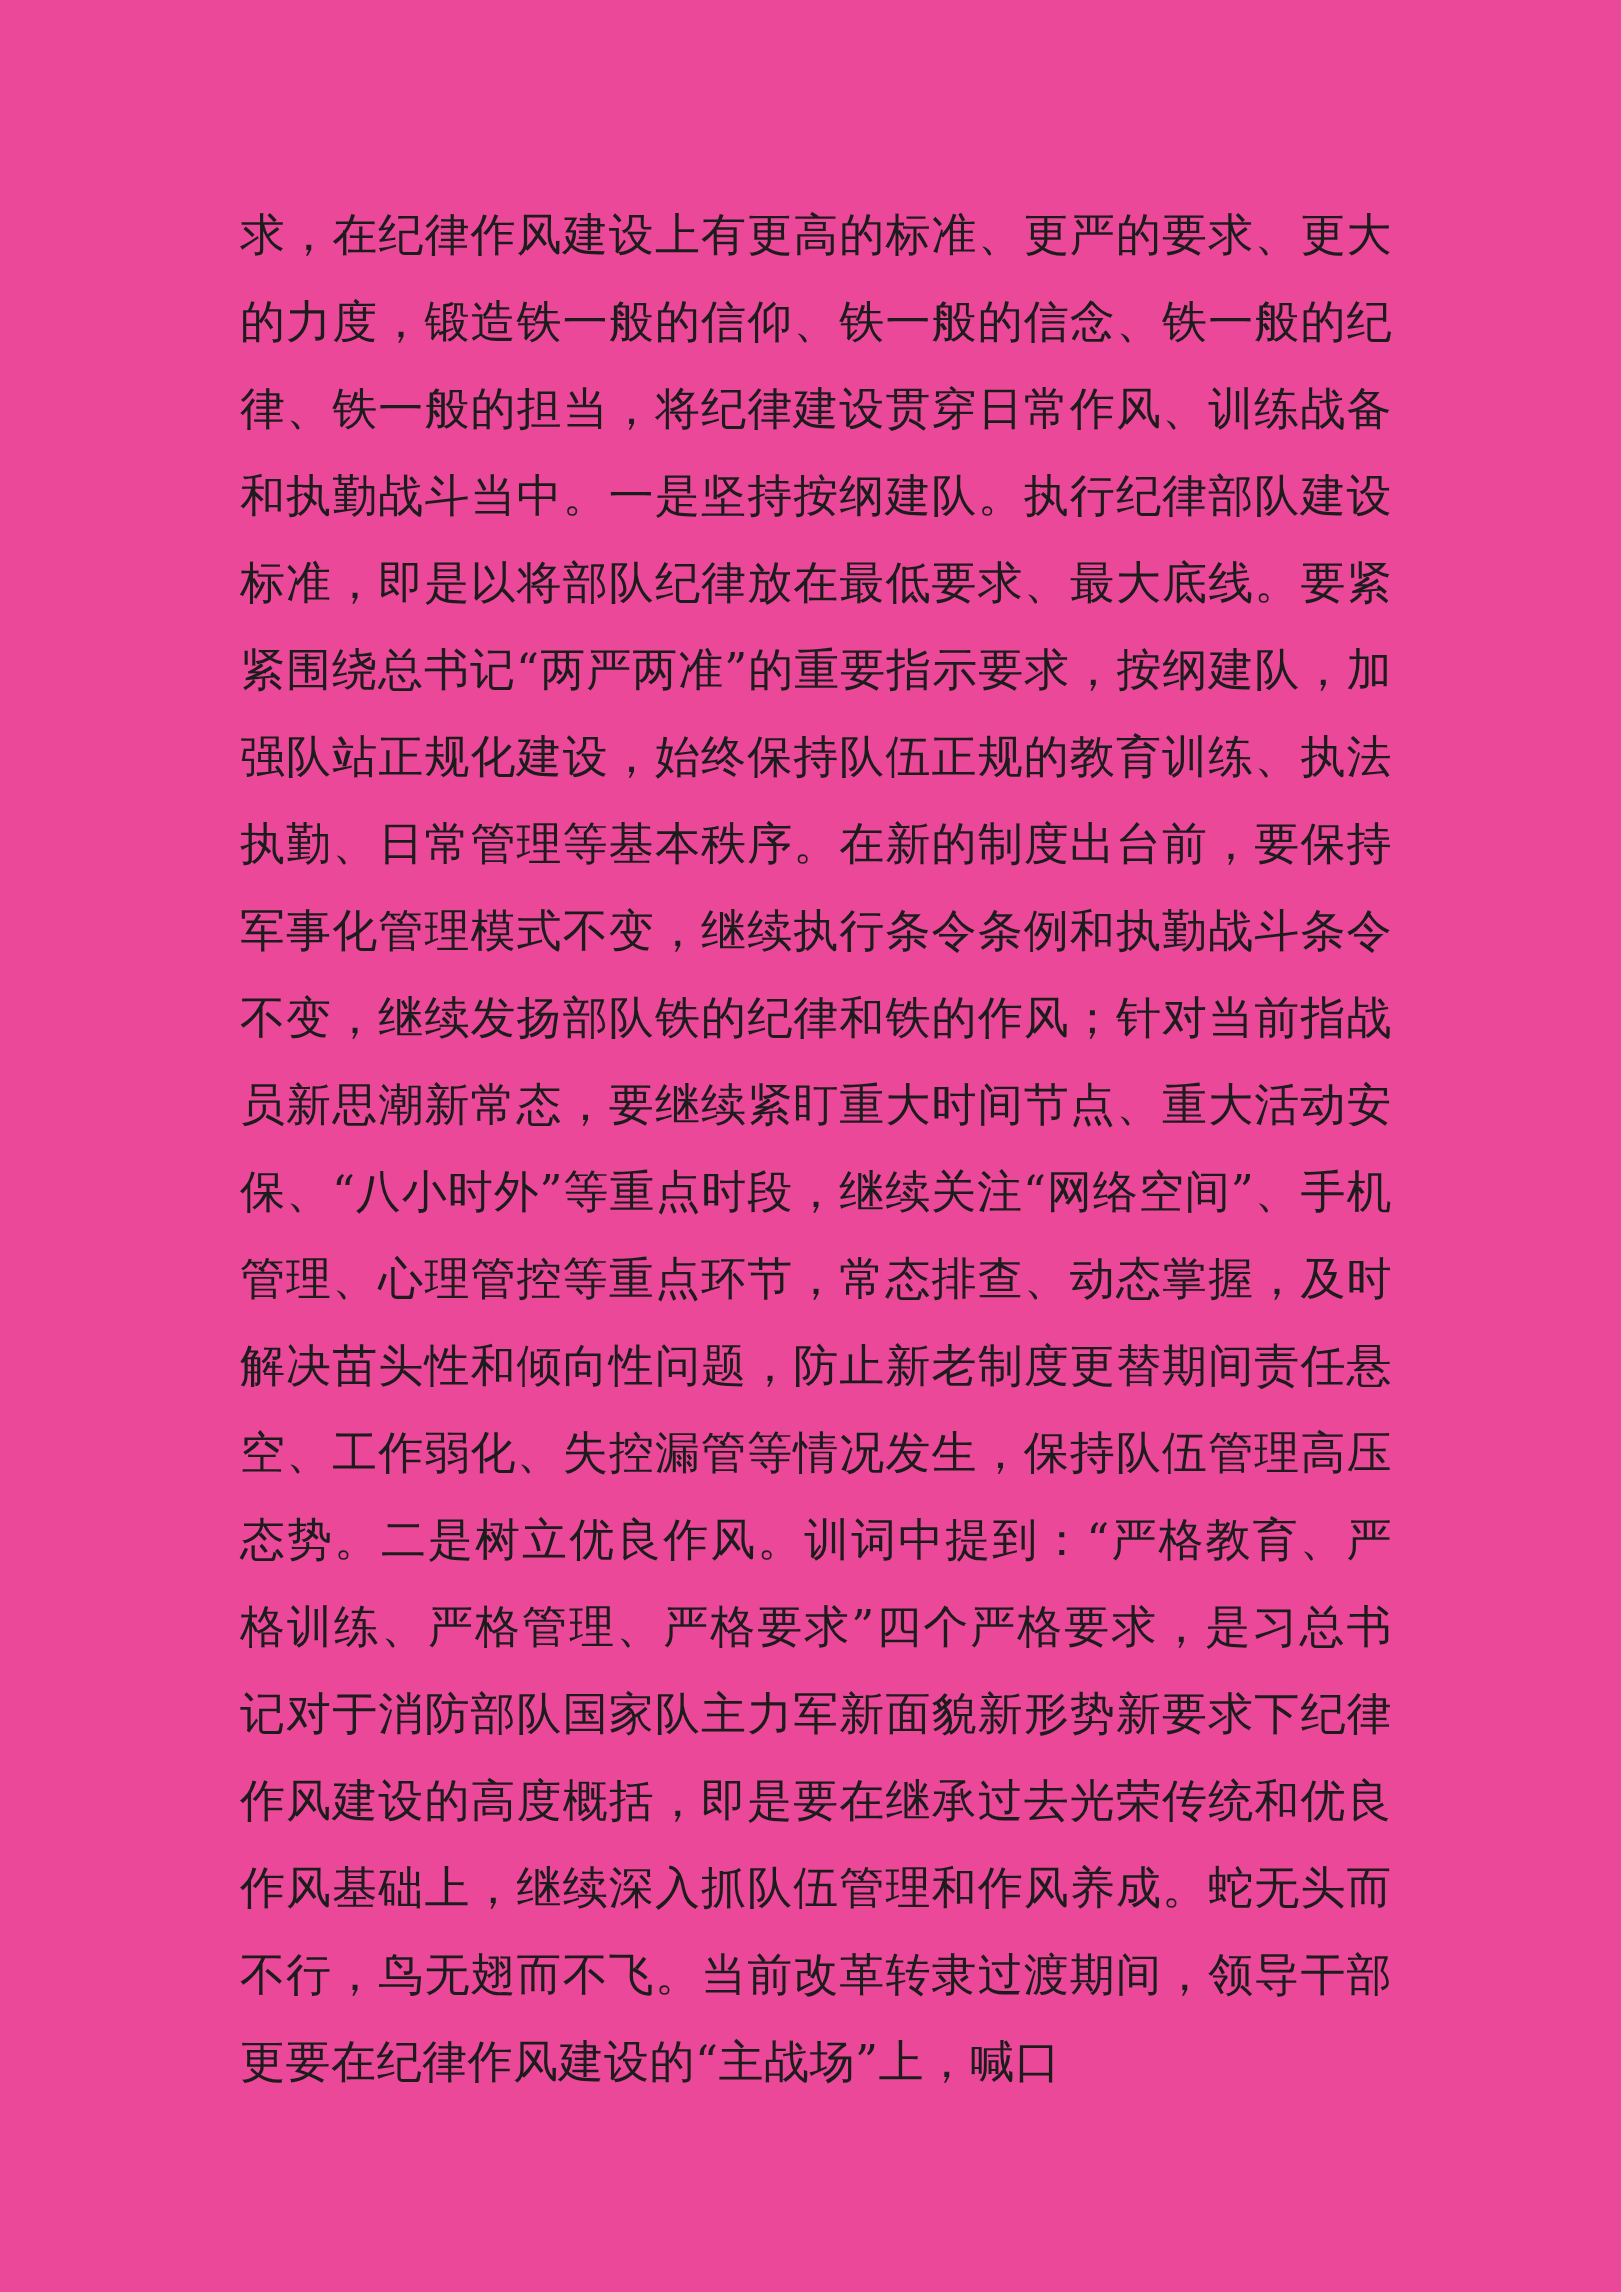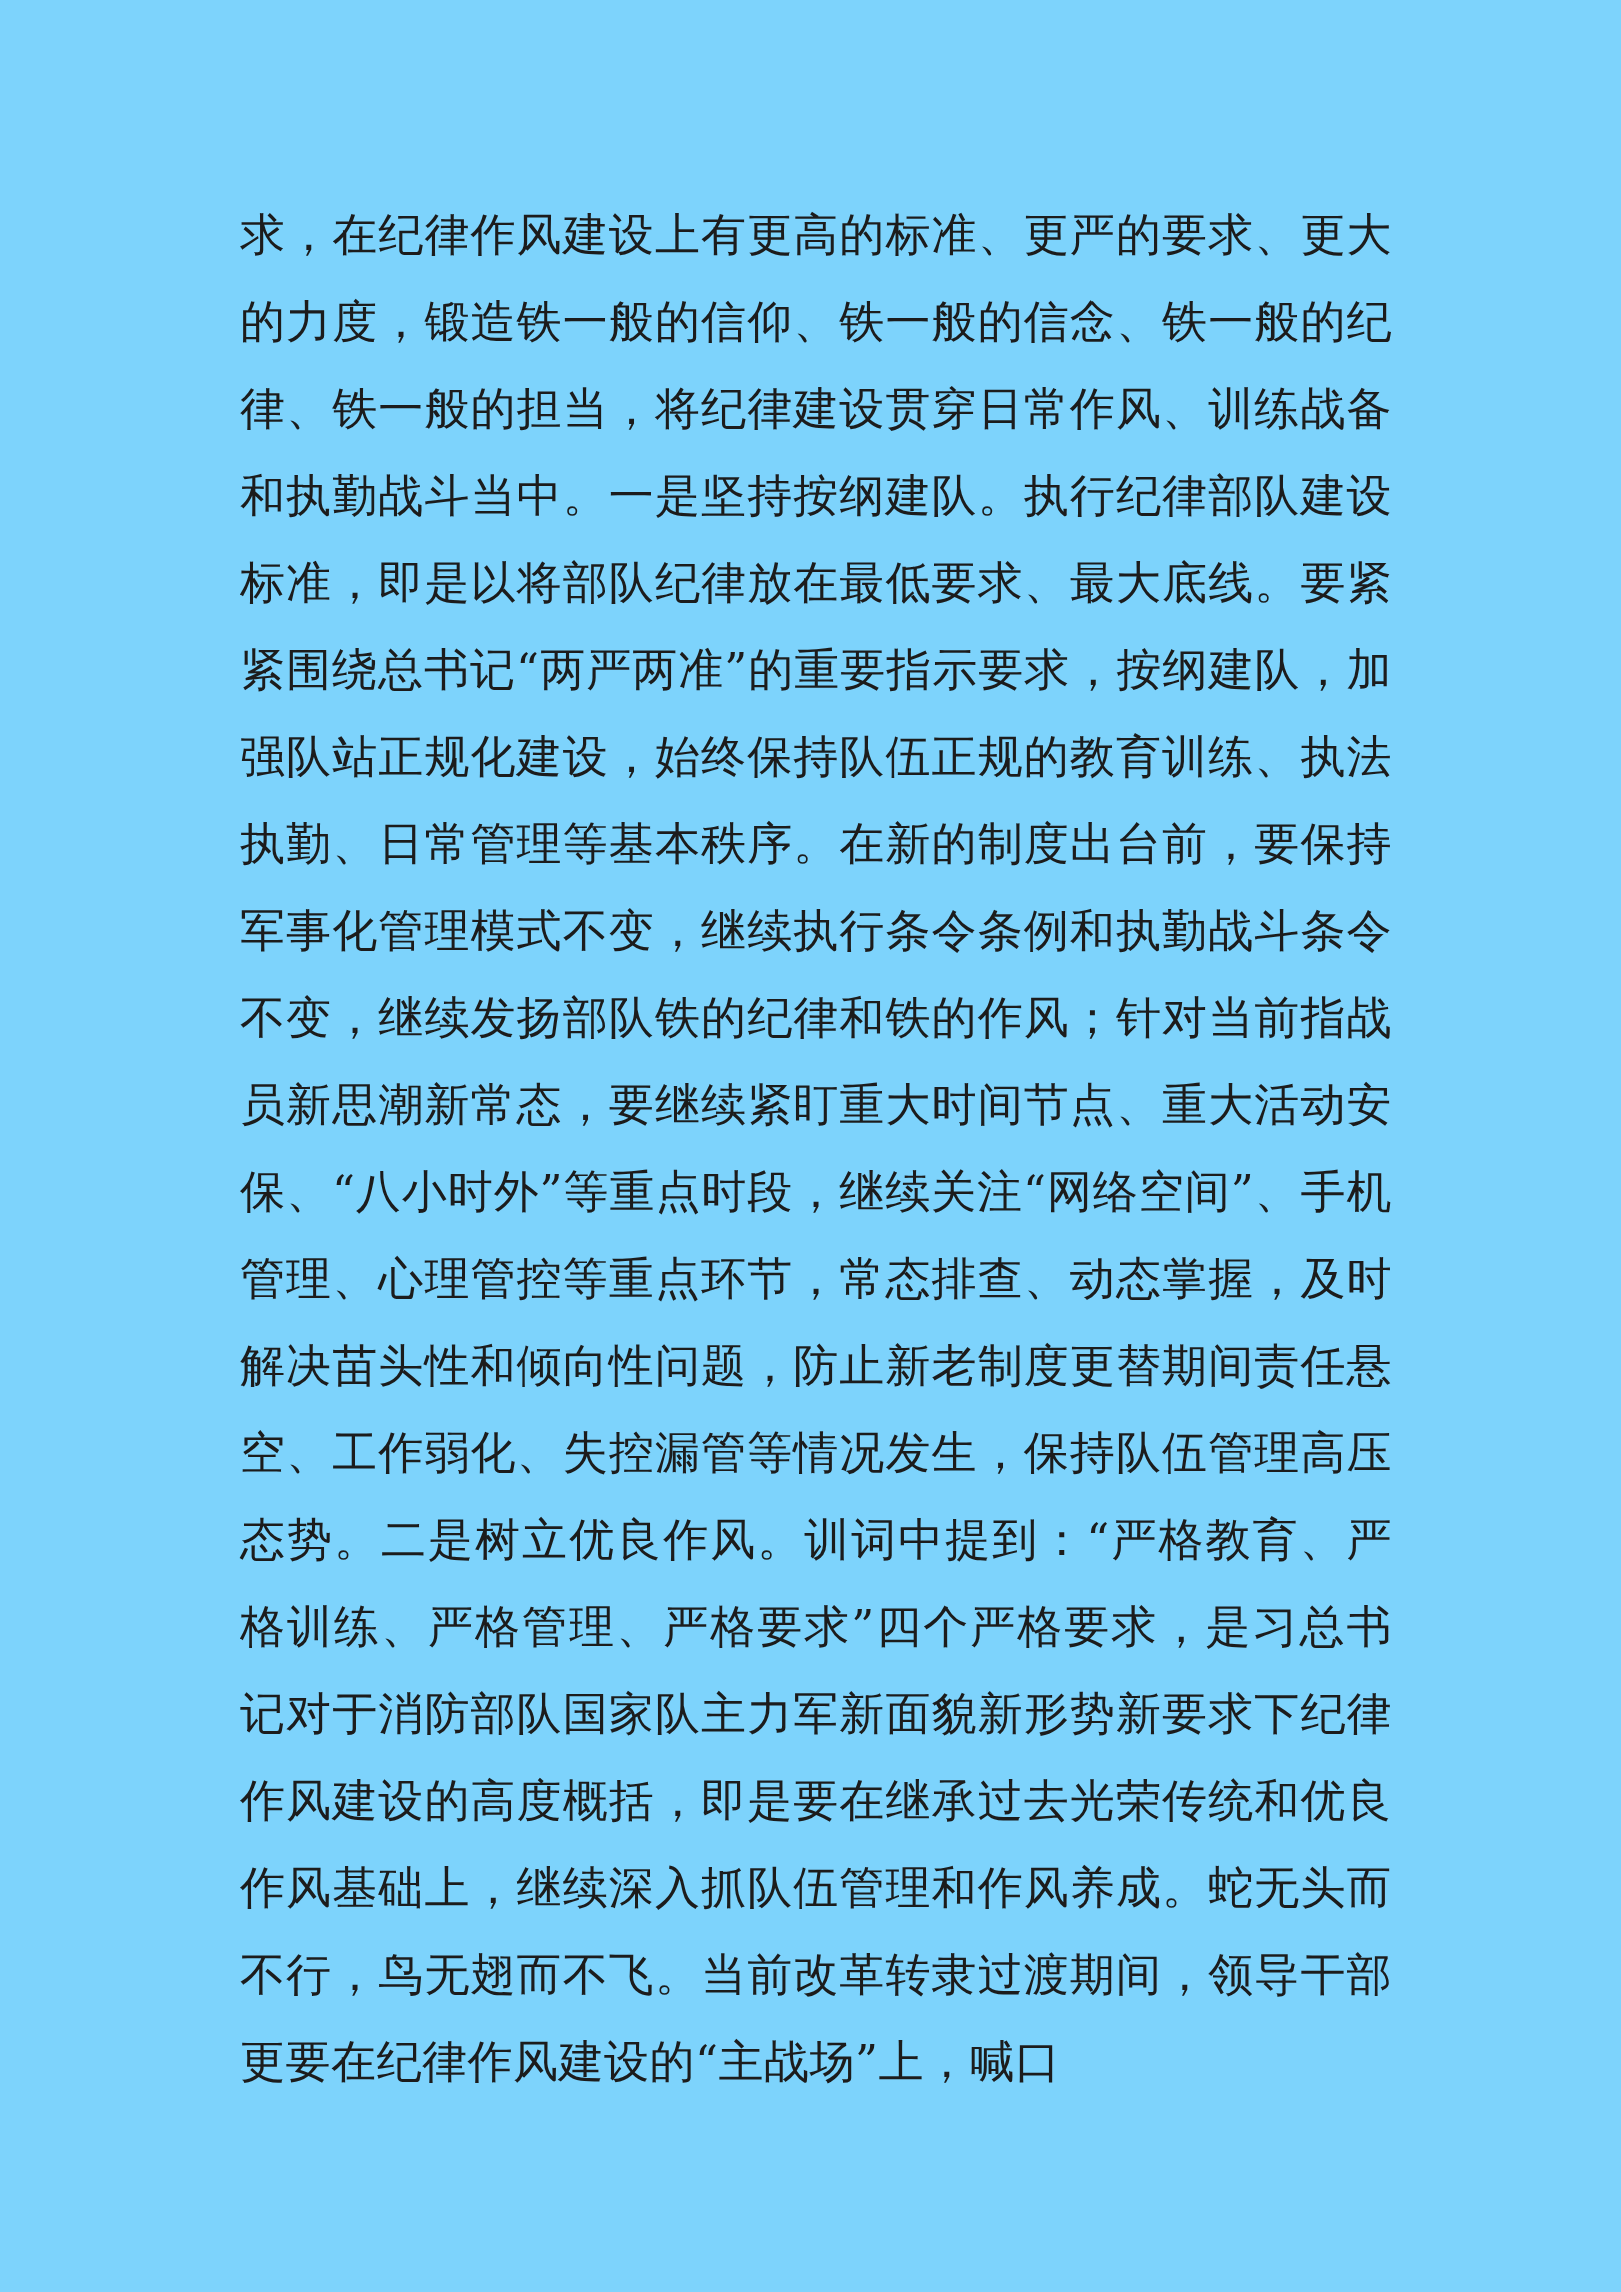--- a/index.html
+++ b/index.html
@@ -3,21 +3,21 @@
 <meta charset="utf-8">
 <style>
   html, body {
     margin: 0;
     padding: 0;
     background: #ffffff;
   }
   .page {
     width: 1621px;
     height: 2293px;
-    background: #7dd3fc;
+    background: #ec4899;
     position: relative;
     box-sizing: border-box;
     overflow: hidden;
   }
   .content {
     position: absolute;
     left: 240px;
     top: 191px;
     width: 1152px;
   }

